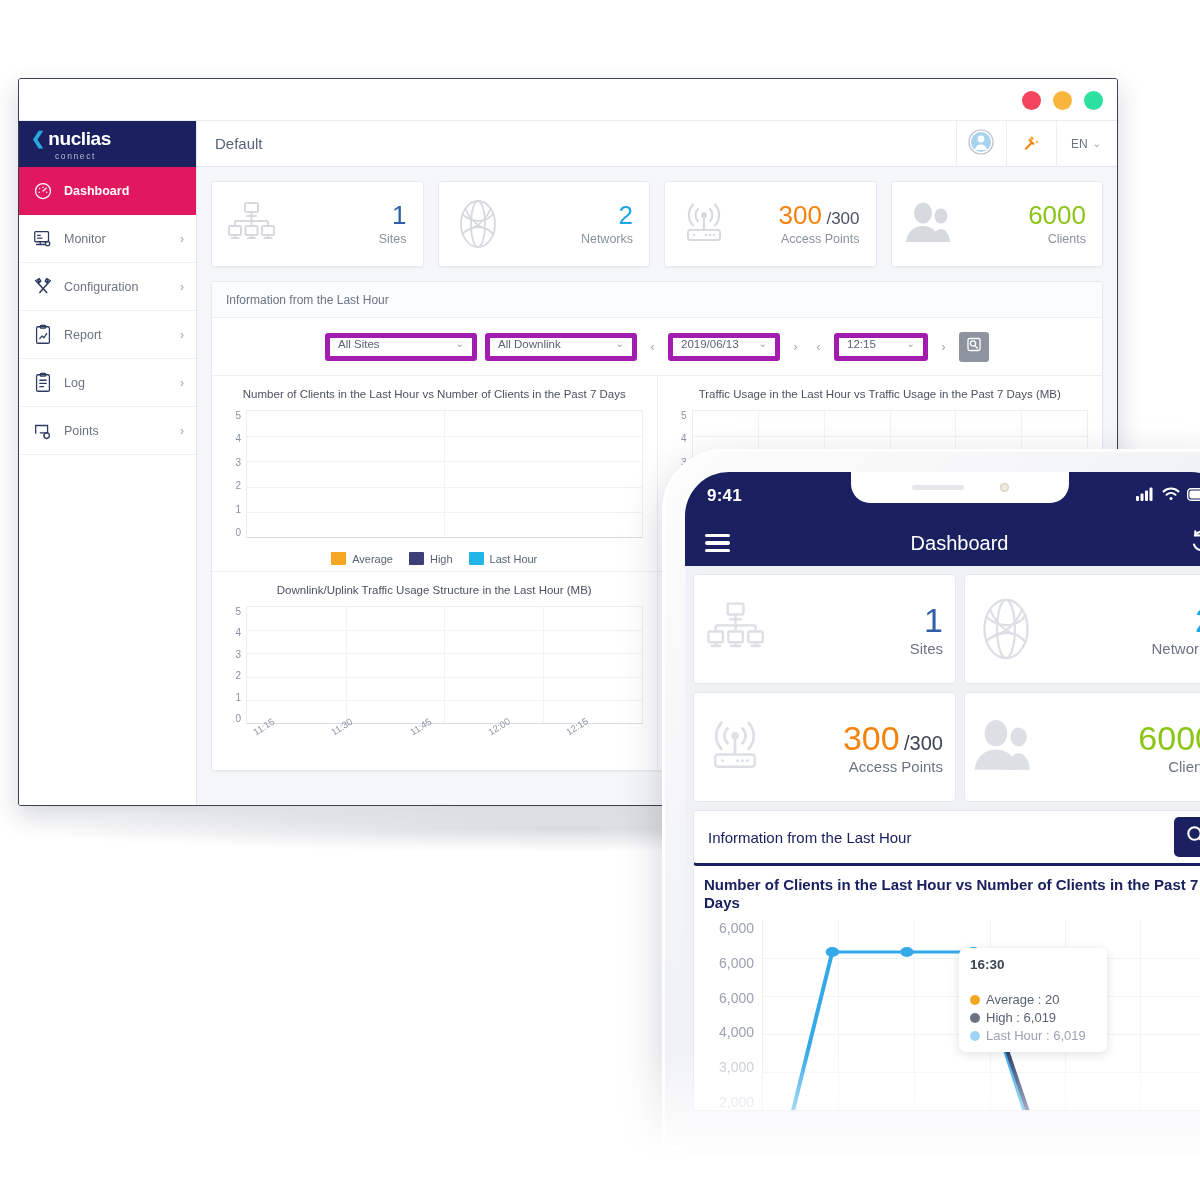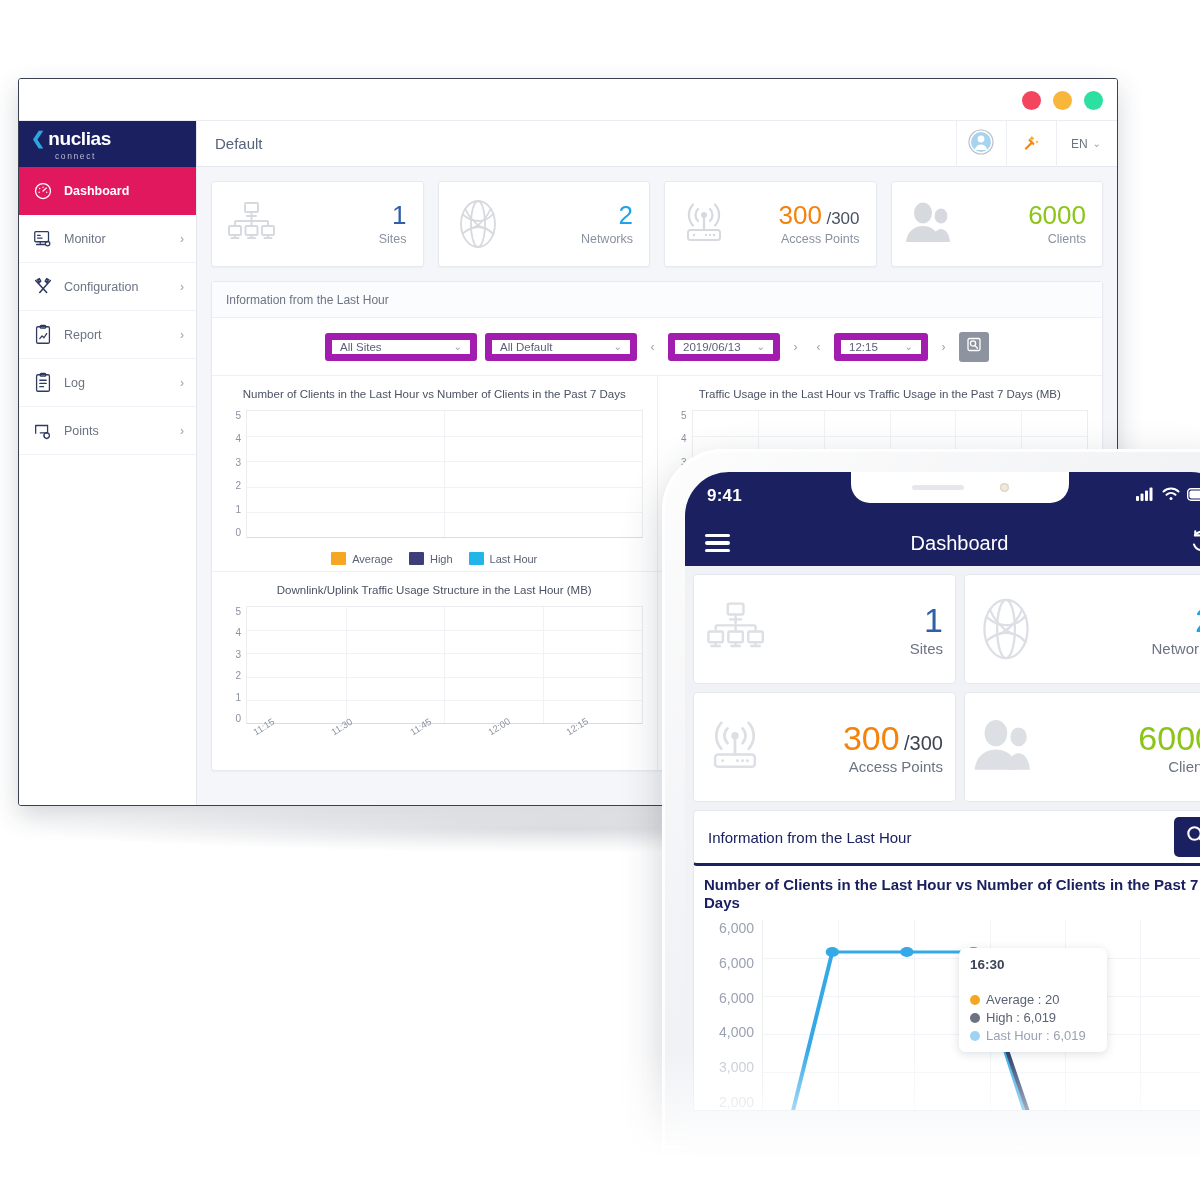--- a/index.html
+++ b/index.html
@@ -97,22 +97,22 @@
   }
   .panel-head {
     height: 36px; display: flex; align-items: center; padding: 0 14px;
     font-size: 12px; color: #6c7383; border-bottom: 1px solid #eceff4; background: #fbfcfd;
   }
   .filter-row {
     height: 58px; display: flex; align-items: center; justify-content: center; gap: 8px;
     border-bottom: 1px solid #eceff4; padding: 0 14px;
   }
   .select {
-    height: 28px; min-width: 152px; border: 7px solid #a21caf; border-radius: 3px;
-    display: flex; align-items: center; padding: 0 8px; font-size: 11.5px; color: #5a6275;
+    height: 28px; min-width: 152px; border: 5px solid #a21caf; border-radius: 3px;
+    display: flex; align-items: flex-start; padding: 0 8px; font-size: 11.5px; color: #5a6275;
     background: #fff;
   }
   .select span:first-child { flex: 1; }
   .sel-chev { color: #98a0ae; font-size: 10px; }
   .date-sel { min-width: 112px; }
   .time-sel { min-width: 94px; }
   .arrow-btn { width: 15px; text-align: center; color: #9aa1b0; font-size: 12px; }
   .go-btn {
     width: 30px; height: 30px; background: #8e949f; border-radius: 3px;
     display: flex; align-items: center; justify-content: center;
@@ -444,21 +444,21 @@
 
           <div class="panel">
             <div class="panel-head">Information from the Last Hour</div>
 
             <div class="filter-row">
               <div class="select">
                 <span>All Sites</span>
                 <span class="sel-chev">⌄</span>
               </div>
               <div class="select">
-                <span>All Default</span>
+                <span>All Downlink</span>
                 <span class="sel-chev">⌄</span>
               </div>
               <div class="arrow-btn">‹</div>
               <div class="select date-sel">
                 <span>2019/06/13</span>
                 <span class="sel-chev">⌄</span>
               </div>
               <div class="arrow-btn">›</div>
               <div class="arrow-btn">‹</div>
               <div class="select time-sel">

